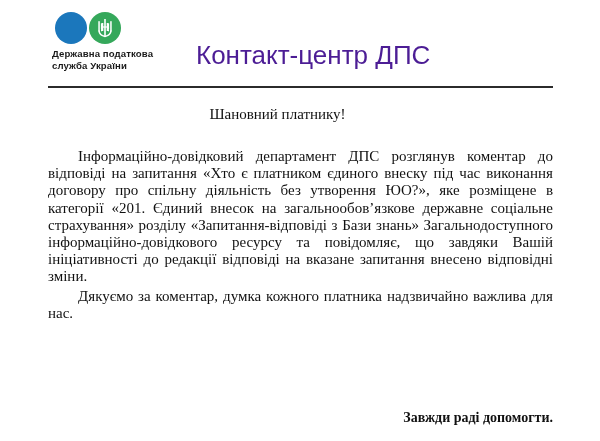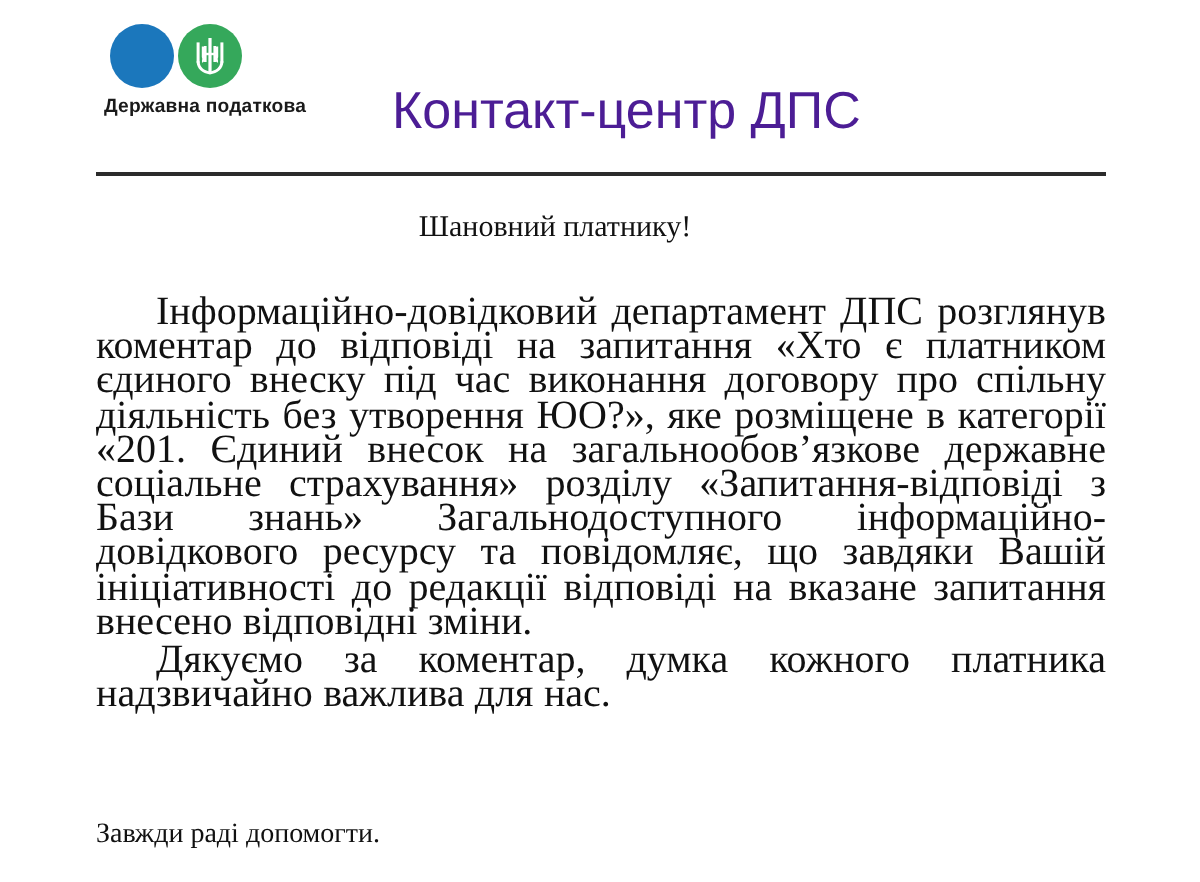--- a/index.html
+++ b/index.html
@@ -96,35 +96,35 @@
   .salutation {
     text-align: center;
     font-size: 15px;
     line-height: 20px;
     margin-bottom: 24px;
     padding-right: 46px;
   }
   .para {
     text-align: justify;
     text-align-last: left;
-    font-size: 20px;
+    font-size: 15px;
     line-height: 17.2px;
     text-indent: 30px;
     margin: 0 0 2px 0;
     hyphens: none;
     word-spacing: 0.2px;
   }
   .footer-sign {
     position: absolute;
     left: 48px;
     top: 410px;
     width: 505px;
-    text-align: left;
+    text-align: right;
     font-size: 14px;
-    font-weight: normal;
+    font-weight: bold;
     color: #111111;
   }
 </style>
 </head>
 <body>
 
 <div class="page">
 
   <div class="header">
 
@@ -141,20 +141,21 @@
             <path d="M11.9 11.2 L13.4 11.2 L13.4 17.4 C13.4 18.6 12.8 19.2 12.0 19.4 L12.0 17.9 C12.5 17.7 11.9 17.2 11.9 16.4 Z"></path>
             <path d="M20.1 11.2 L18.6 11.2 L18.6 17.4 C18.6 18.6 19.2 19.2 20.0 19.4 L20.0 17.9 C19.5 17.7 20.1 17.2 20.1 16.4 Z"></path>
             <rect x="13.0" y="11.0" width="1.3" height="8.0"></rect>
             <rect x="17.7" y="11.0" width="1.3" height="8.0"></rect>
             <rect x="12.9" y="14.4" width="6.2" height="1.2"></rect>
           </g>
         </svg>
       </div>
       <div class="logo-text">
         <div>Державна податкова</div>
+        <div>служба України</div>
       </div>
     </div>
 
     <div class="doc-title">Контакт-центр ДПС</div>
     <div class="header-rule"></div>
   </div>
 
   <div class="content">
     <div class="salutation">Шановний платнику!</div>
     <p class="para">Інформаційно-довідковий департамент ДПС розглянув коментар до відповіді на запитання «Хто є платником єдиного внеску під час виконання договору про спільну діяльність без утворення ЮО?», яке розміщене в категорії «201. Єдиний внесок на загальнообов’язкове державне соціальне страхування» розділу «Запитання-відповіді з Бази знань» Загальнодоступного інформаційно-довідкового ресурсу та повідомляє, що завдяки Вашій ініціативності до редакції відповіді на вказане запитання внесено відповідні зміни.</p>

